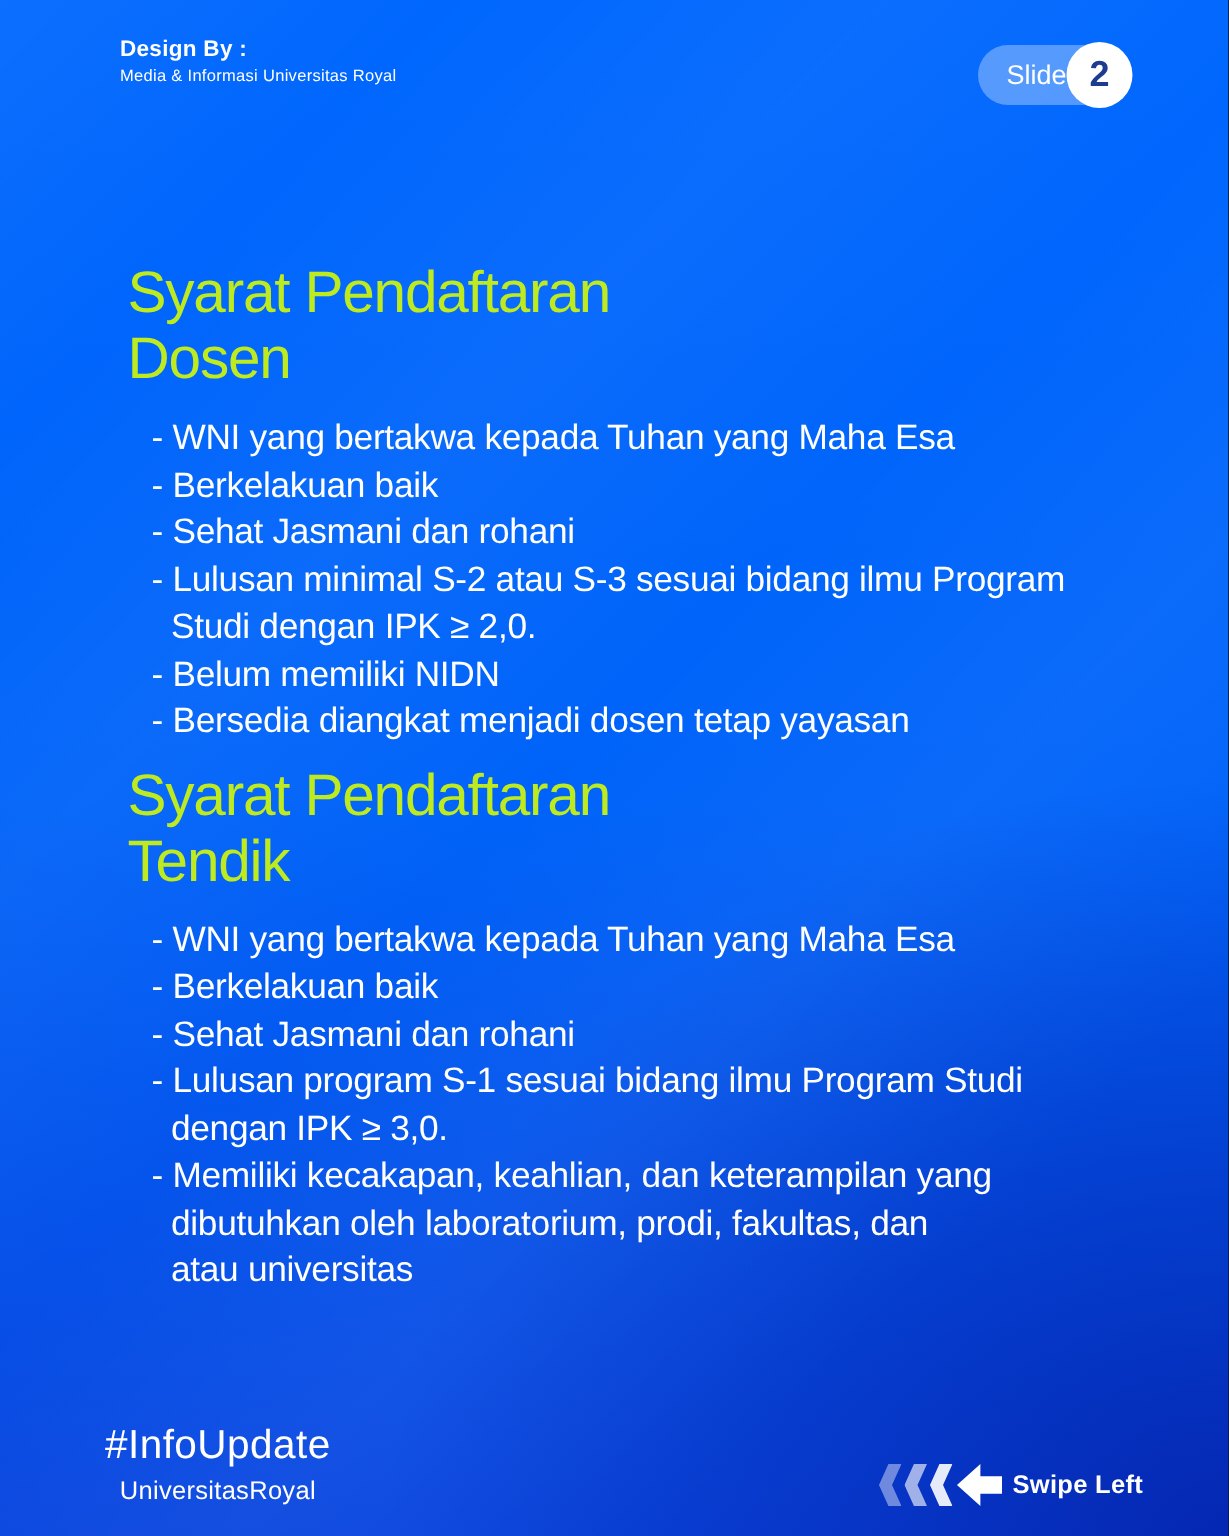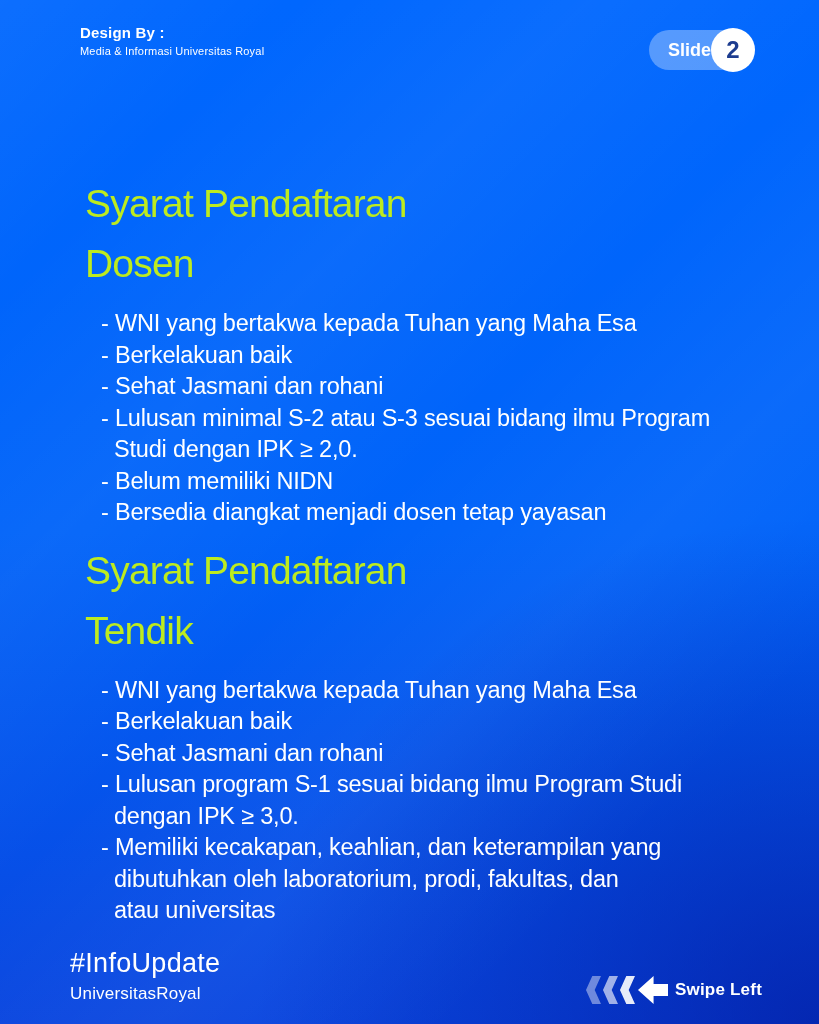--- a/index.html
+++ b/index.html
@@ -13,37 +13,37 @@
       radial-gradient(125% 90% at 100% 100%, rgba(1,20,150,0.62) 0%, rgba(1,20,150,0) 55%),
       linear-gradient(180deg, #0067fe 0%, #0063f9 52%, #0a46df 100%);
   }
   
   .header { position:absolute; top:24px; left:80px; right:64px;
     display:flex; justify-content:space-between; align-items:flex-start; color:#fff; }
   .credit-label { font-size:15px; font-weight:700; letter-spacing:0.2px; }
   .credit-name  { font-size:11px; font-weight:400; margin-top:4px; letter-spacing:0.2px; }
   .slide-badge { display:flex; align-items:center; margin-top:4px; }
   .slide-pill { background:rgba(255,255,255,0.32); border-radius:20px; height:40px;
-    line-height:40px; padding:0 38px 0 19px; font-weight:700; font-size:18px; color:#fff; }
+    line-height:40px; padding:0 38px 0 19px; font-weight:400; font-size:18px; color:#fff; }
   .slide-num { width:44px; height:44px; border-radius:50%; background:#fff; color:#1d3c8f;
     font-weight:700; font-size:24px; display:flex; align-items:center; justify-content:center;
     margin-left:-38px; position:relative; }
   
   .content { position:absolute; left:85px; top:174px; width:676px; color:#fff; }
-  .section-title { margin:0; color:#bdeb1f; font-size:39px; line-height:60px; font-weight:500;
+  .section-title { margin:0; color:#bdeb1f; font-size:39px; line-height:44px; font-weight:500;
     letter-spacing:-0.8px; white-space:pre-line; }
   .title-tendik { margin-top:12px; }
   .req-list { list-style:none; margin:14px 0 0 0; padding:0; }
   .req-list li { font-size:23.5px; line-height:31.5px; padding-left:13px; text-indent:-13px;
     white-space:pre-line; font-weight:400; letter-spacing:-0.2px;margin-left:16px; }
   
   .footer { position:absolute; left:70px; right:57px; bottom:20px;
     display:flex; justify-content:space-between; align-items:flex-end; color:#fff; }
   .hashtag { font-size:27px; font-weight:400; letter-spacing:0.3px; }
-  .account { font-size:17px; font-weight:400; margin-top:5px; letter-spacing:0.2px; }
+  .account { font-size:17px; font-weight:400; margin-top:5px; letter-spacing:0.2px;text-align:center; }
   .swipe { display:flex; flex-direction:row; align-items:center; gap:7px; cursor:pointer; }
   .swipe-icon { display:flex; align-items:center; height:28px; }
   .chev { width:15px; height:28px; margin-right:2px;
     clip-path:polygon(100% 0, 42% 0, 0 50%, 42% 100%, 100% 100%, 58% 50%); }
   .c1 { background:rgba(255,255,255,0.42); }
   .c2 { background:rgba(255,255,255,0.62); }
   .c3 { background:rgba(255,255,255,0.9); }
   .arrow-left { width:30px; height:28px; background:#fff; margin-left:1px;
     clip-path:polygon(0 50%, 52% 0, 52% 29%, 100% 29%, 100% 71%, 52% 71%, 52% 100%); }
   .swipe-label { font-size:17px; font-weight:700; letter-spacing:0.2px; }

